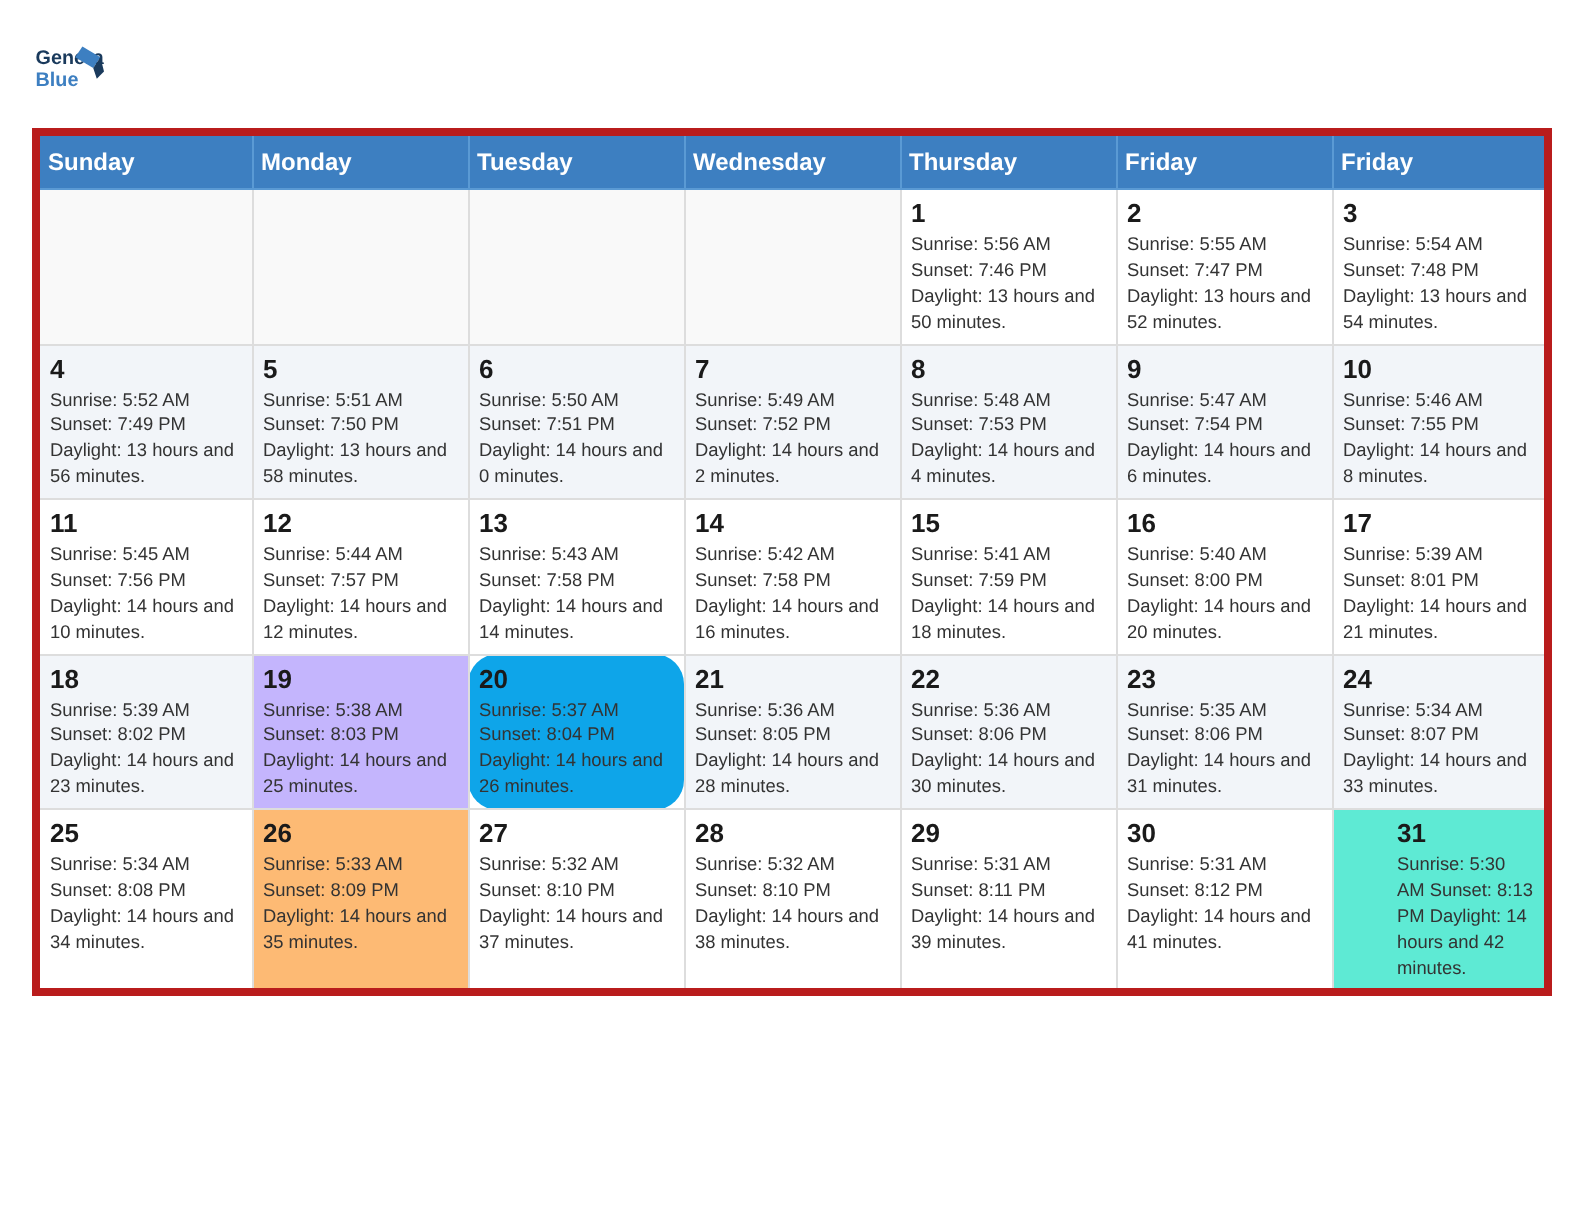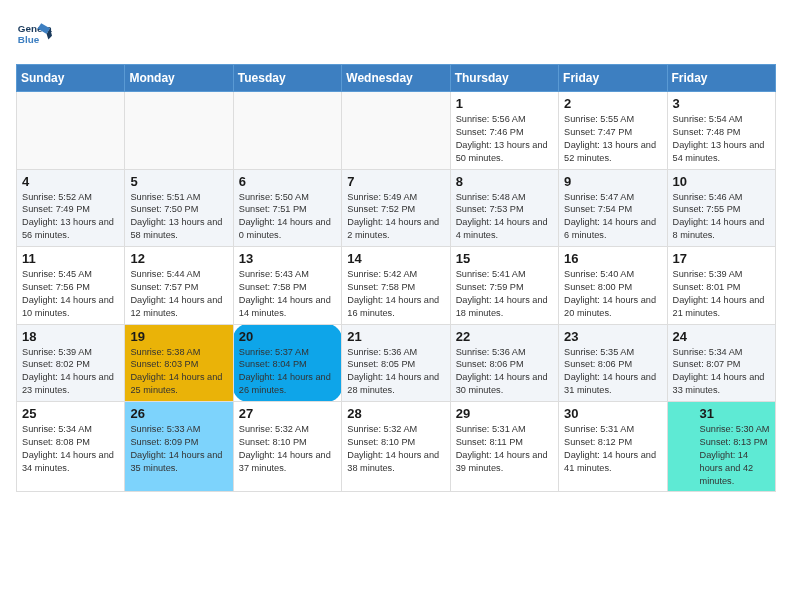--- a/index.html
+++ b/index.html
@@ -33,21 +33,21 @@
       font-weight: bold;
       color: #1a1a1a;
     }
     .title-block .location {
       font-size: 14px;
       color: #444;
     }
     .calendar {
       width: 100%;
       border-collapse: collapse;
-      border: 1px solid #b91c1c;
+      border: 4px solid #b91c1c;
     }
     .calendar th {
       background: #3d7fc1;
       color: #fff;
       font-size: 12px;
       font-weight: bold;
       padding: 6px 4px;
       text-align: left;
       border: 1px solid #5a9ad4;
     }
@@ -244,21 +244,21 @@
         </td>
       </tr>
       <tr>
         <td style="background: rgb(242, 245, 249); margin-left: 40px;">
           <span class="day-num">18</span>
           <div class="cell-content">Sunrise: 5:39 AM
 Sunset: 8:02 PM
 Daylight: 14 hours
 and 23 minutes.</div>
         </td>
-        <td style="background: #eab308;">
+        <td style="background: #c4b5fd;">
           <span class="day-num">19</span>
           <div class="cell-content">Sunrise: 5:38 AM
 Sunset: 8:03 PM
 Daylight: 14 hours
 and 25 minutes.</div>
         </td>
         <td style="background: #0ea5e9; border-radius: 15px;">
           <span class="day-num">20</span>
           <div class="cell-content">Sunrise: 5:37 AM
 Sunset: 8:04 PM
@@ -295,21 +295,21 @@
         </td>
       </tr>
       <tr>
         <td style="background: rgb(255, 255, 255);">
           <span class="day-num">25</span>
           <div class="cell-content">Sunrise: 5:34 AM
 Sunset: 8:08 PM
 Daylight: 14 hours
 and 34 minutes.</div>
         </td>
-        <td style="background: #7dd3fc;">
+        <td style="background: #fdba74;">
           <span class="day-num">26</span>
           <div class="cell-content">Sunrise: 5:33 AM
 Sunset: 8:09 PM
 Daylight: 14 hours
 and 35 minutes.</div>
         </td>
         <td style="background: rgb(255, 255, 255);">
           <span class="day-num">27</span>
           <div class="cell-content">Sunrise: 5:32 AM
 Sunset: 8:10 PM

